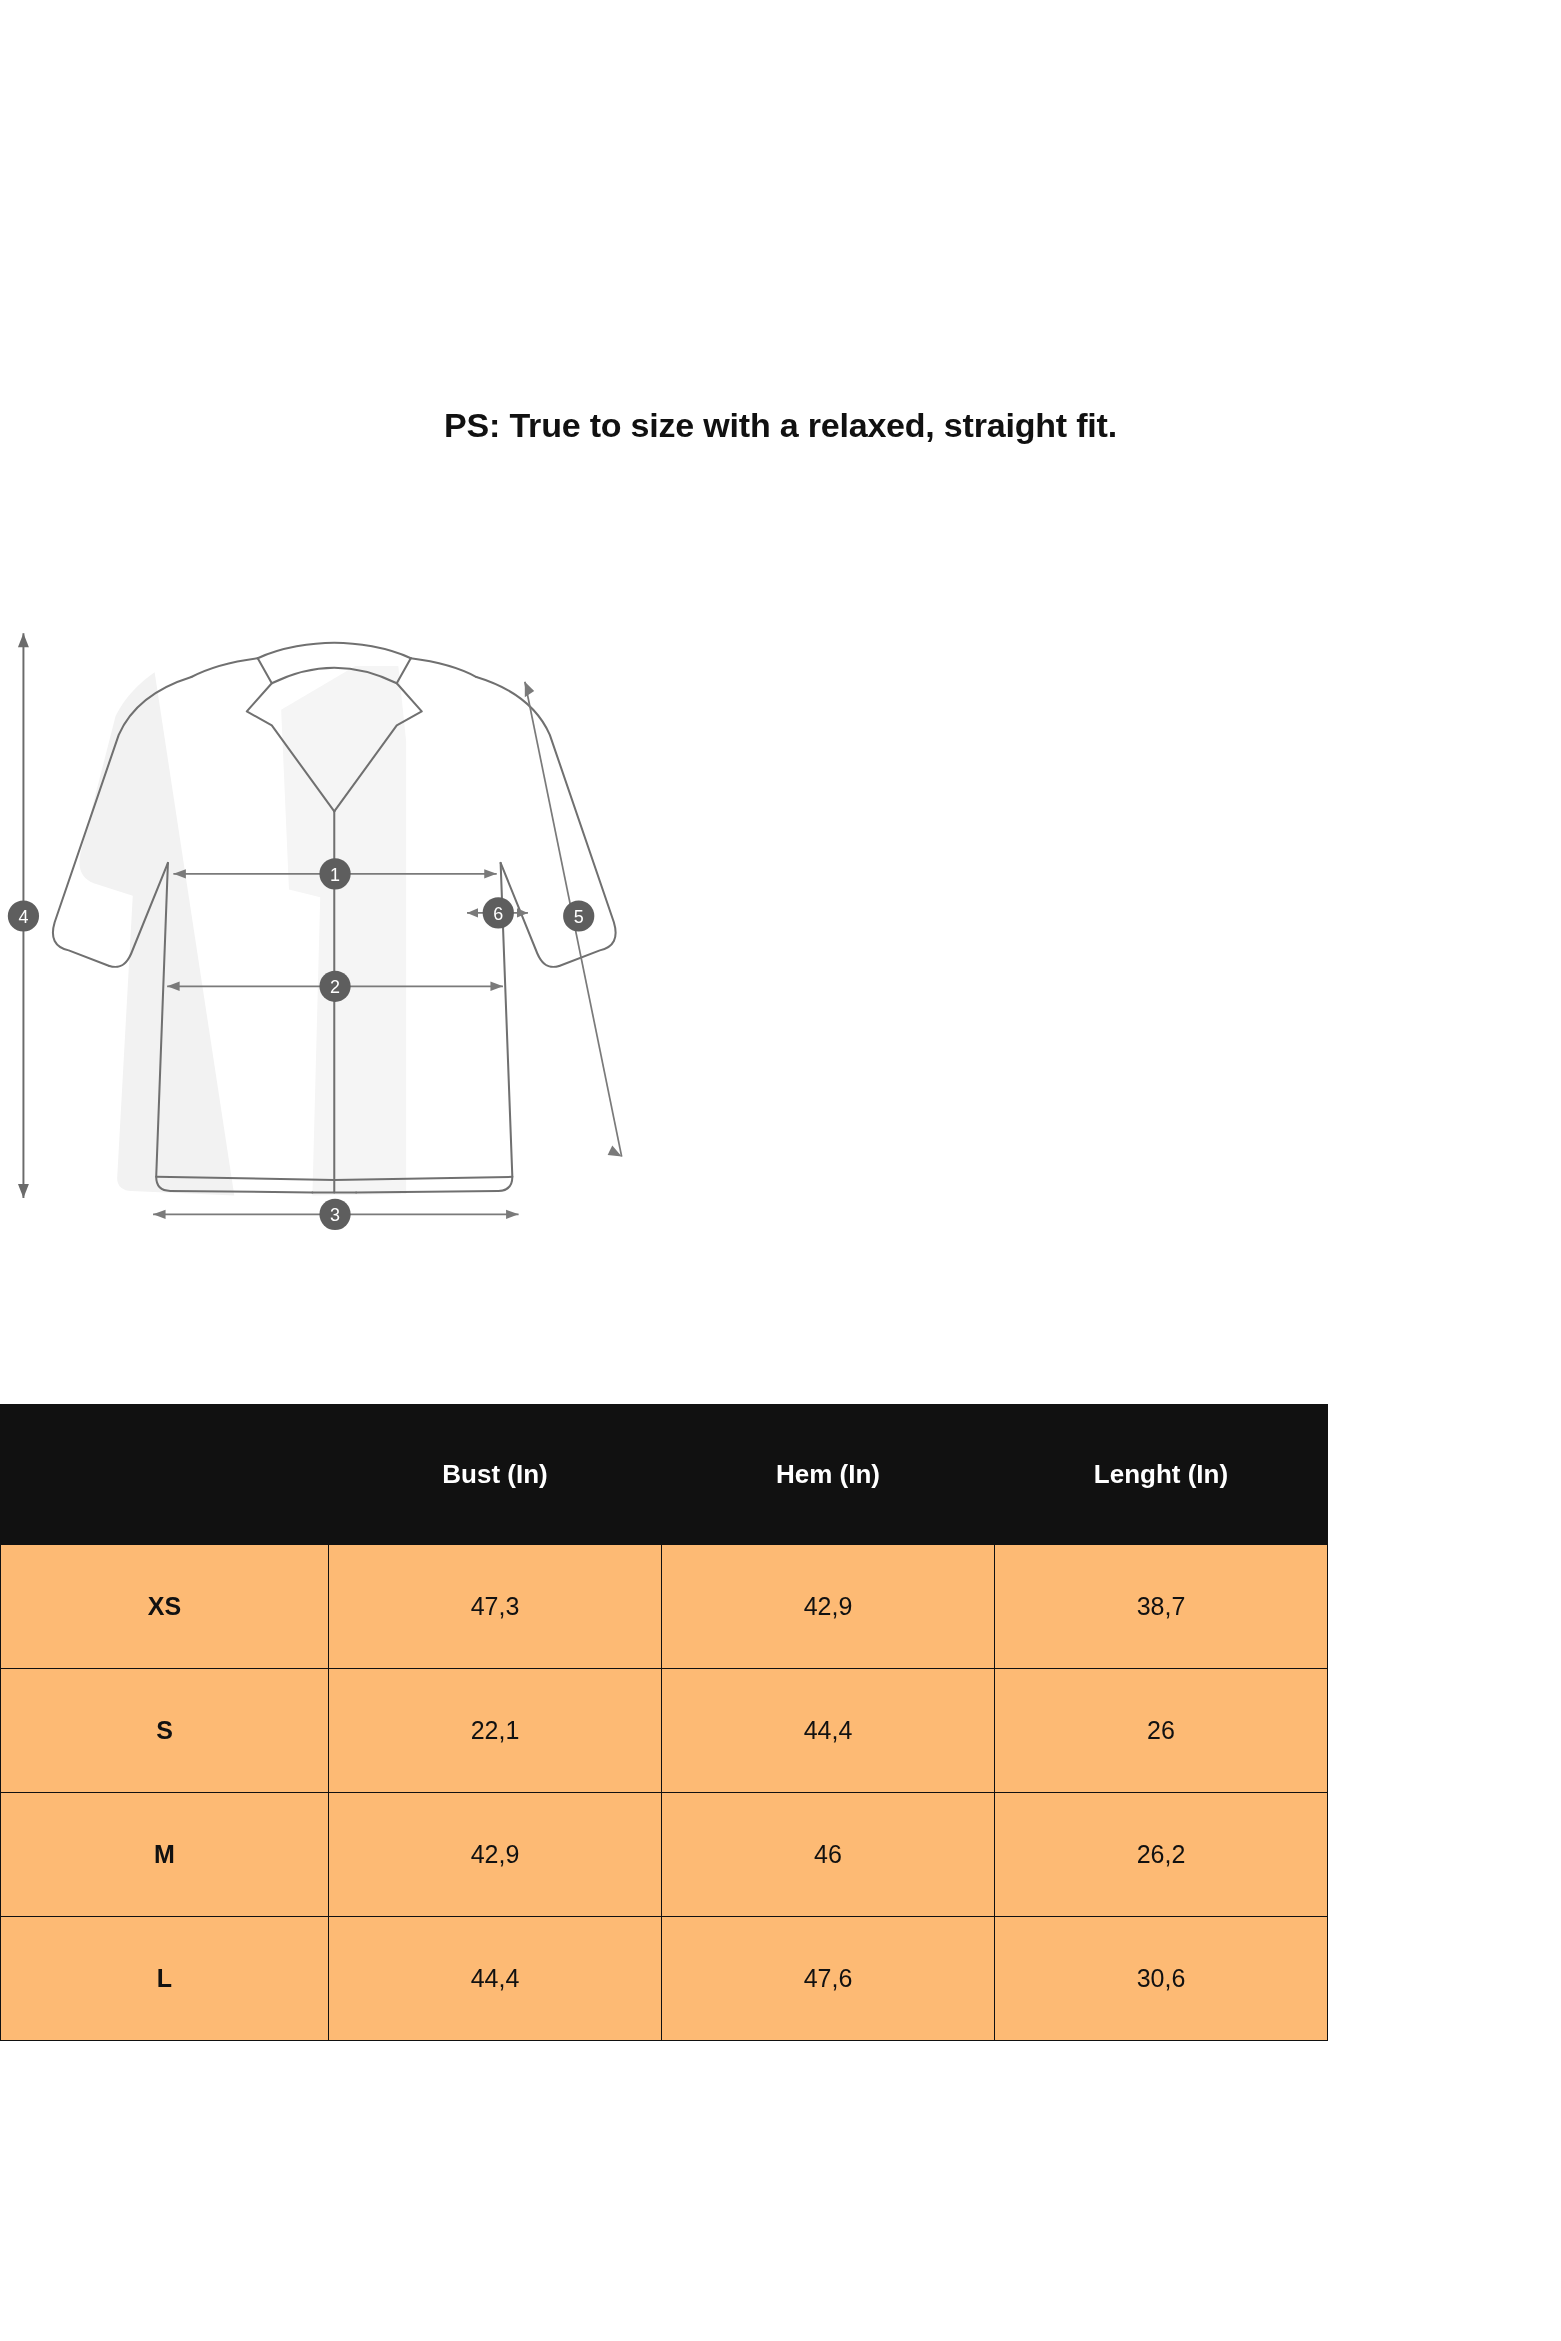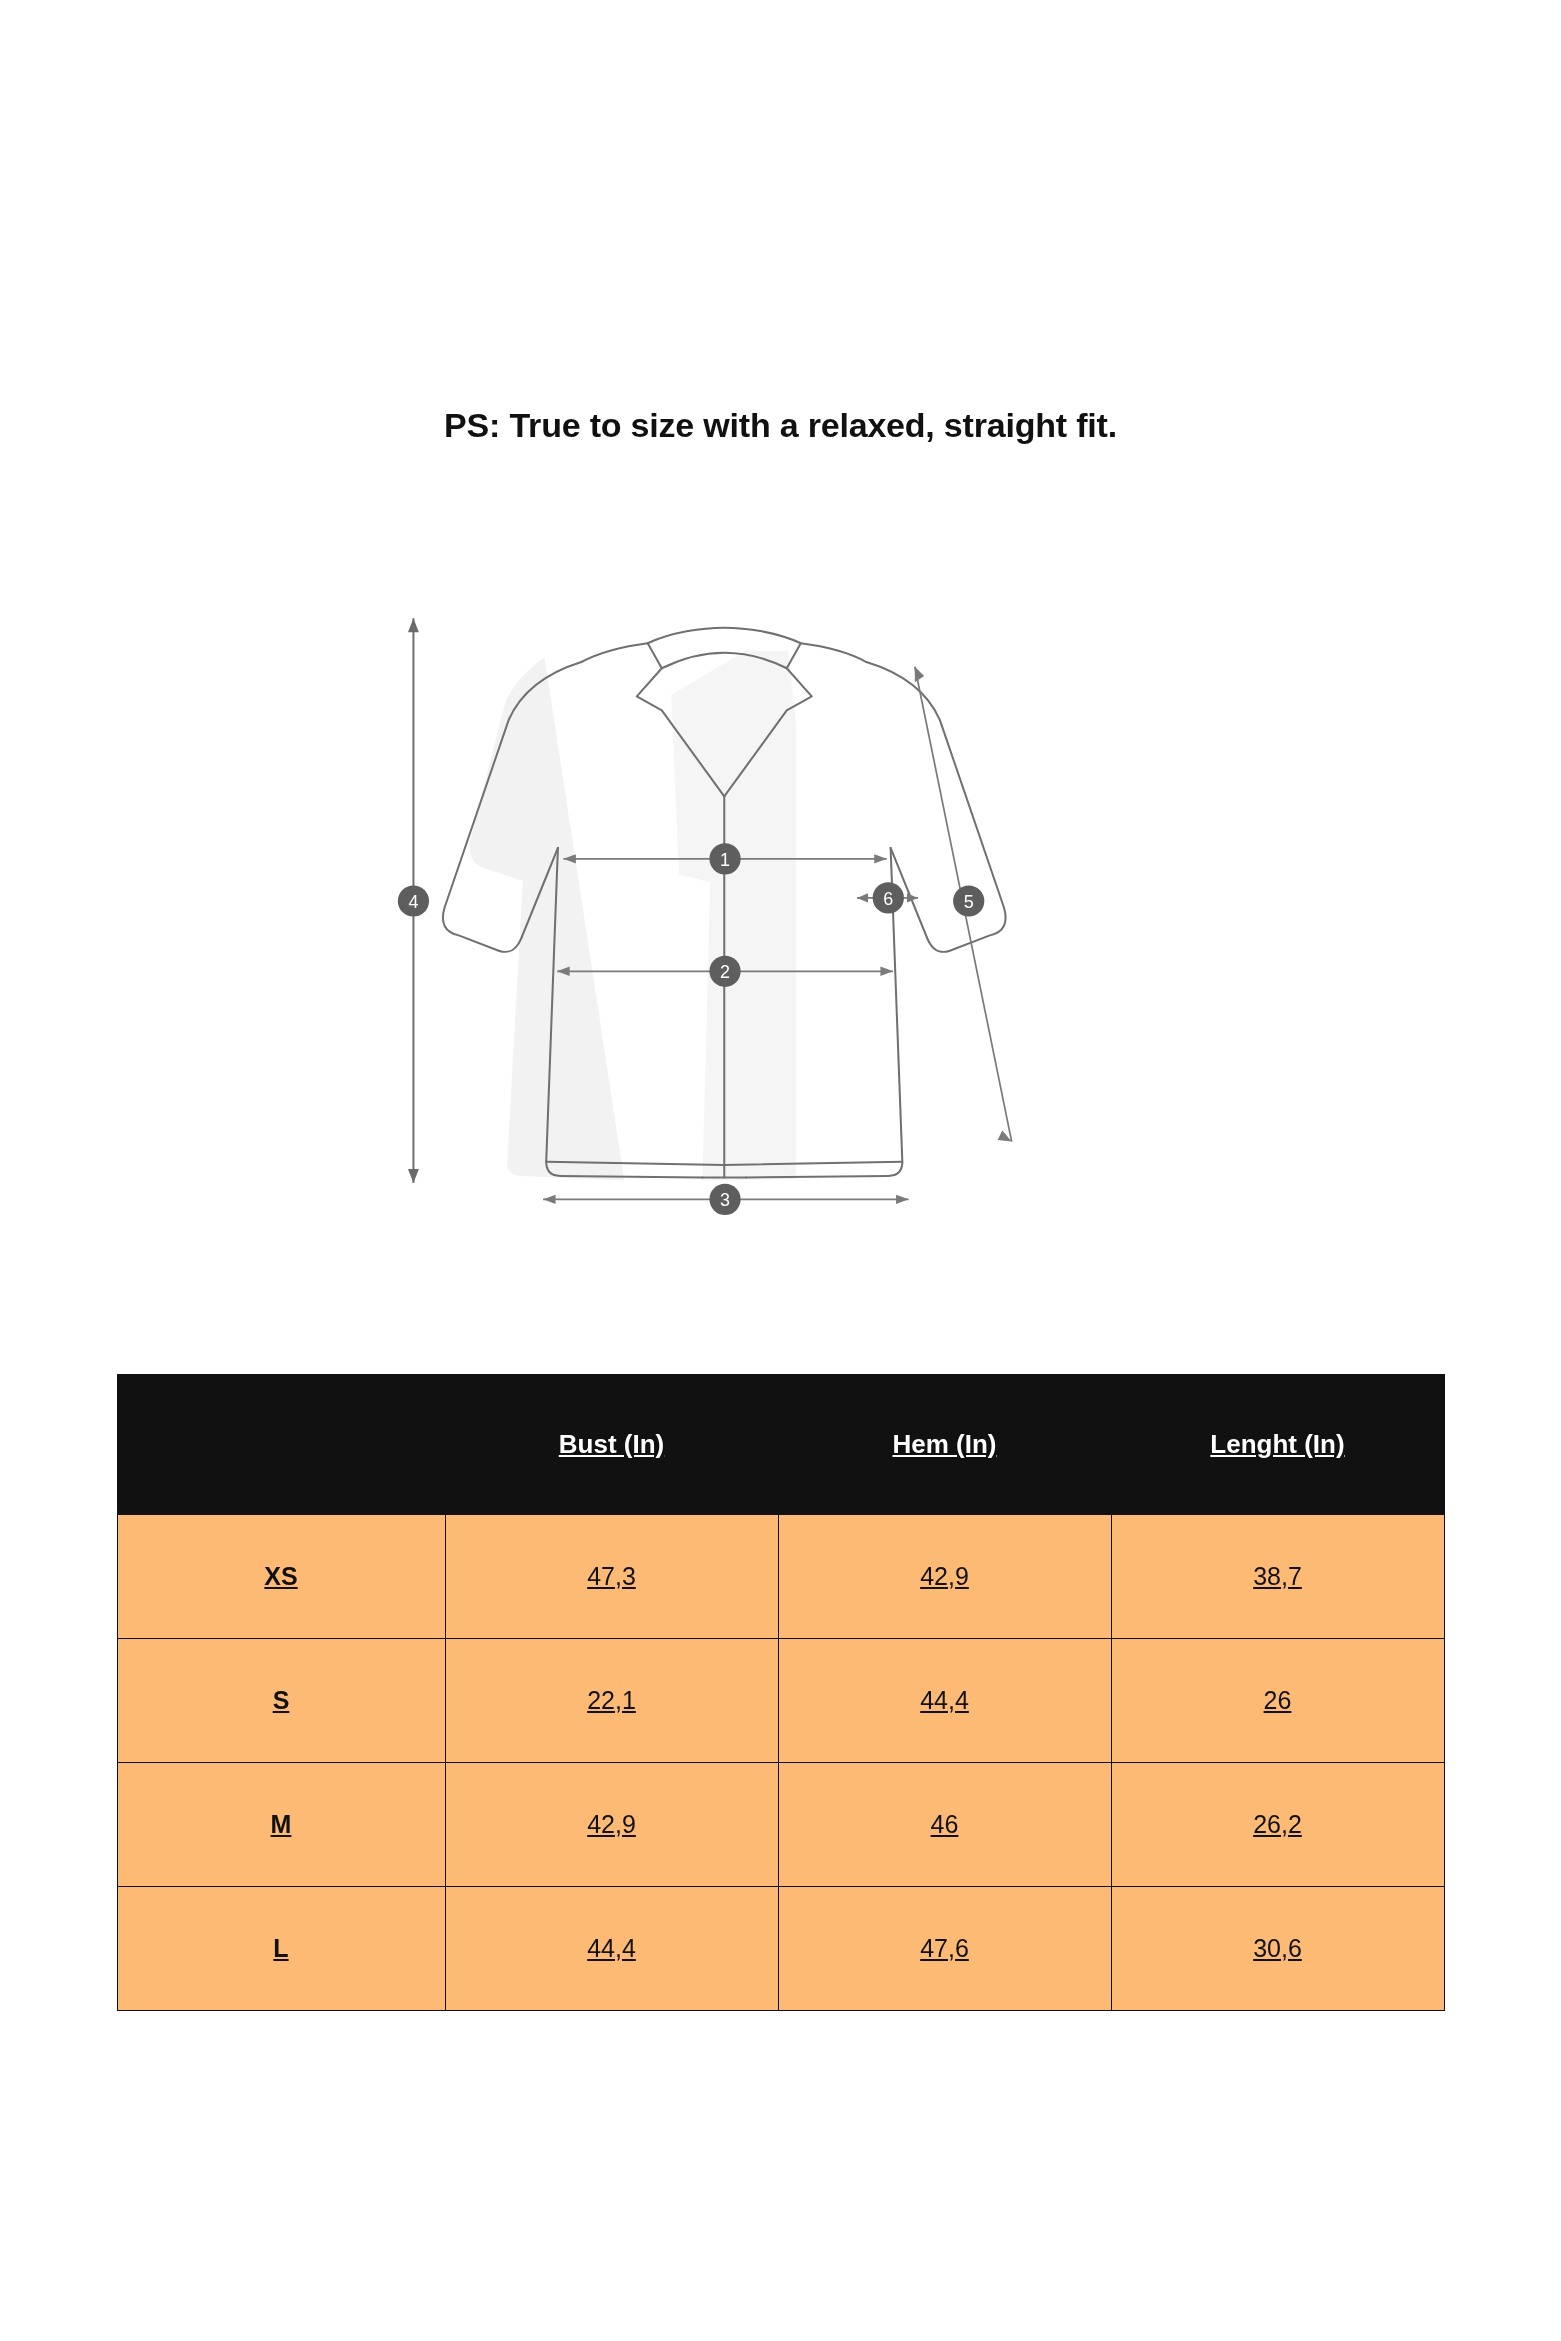--- a/index.html
+++ b/index.html
@@ -13,22 +13,22 @@
     font-family: "Liberation Sans", sans-serif;
     color: #1a1a1a;
     position: relative;
     overflow: hidden;
   }
   .page {
     width: 1561px;
     height: 2342px;
     display: flex;
     flex-direction: column;
-    align-items: center;
     box-sizing: border-box;
+    gap: 15px;
   }
   .note {
     margin-top: 406px;
     font-size: 34px;
     font-weight: bold;
     letter-spacing: -0.2px;
     color: #111111;
     text-align: center;
   }
   .diagram-wrap {
@@ -42,21 +42,20 @@
   .size-table {
     margin-top: 148px;
     width: 1327px;
     border-collapse: collapse;
     table-layout: fixed;
   }
   .size-table th, .size-table td {
     border: 1.6px solid #111111;
     text-align: center;
     vertical-align: middle;
-    text-decoration: underline;
   }
   .size-table thead th {
     background: #111111;
     color: #ffffff;
     font-size: 26px;
     font-weight: bold;
     height: 137px;
     border-color: #111111;
   }
   .size-table thead th.corner {

